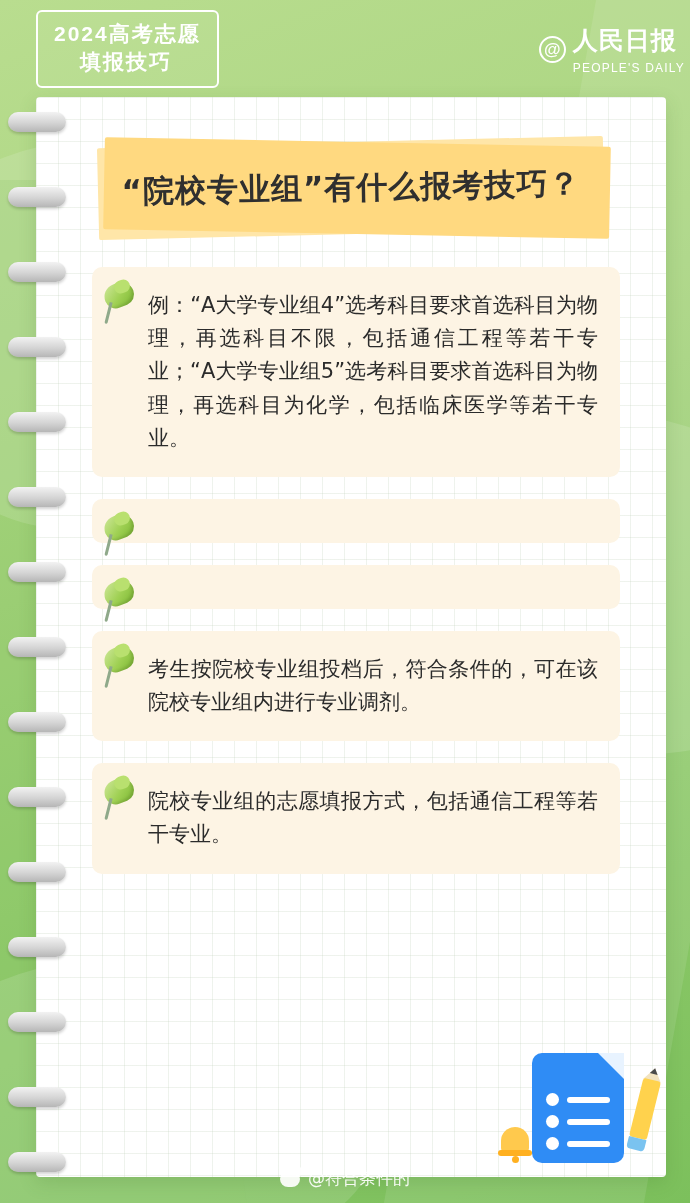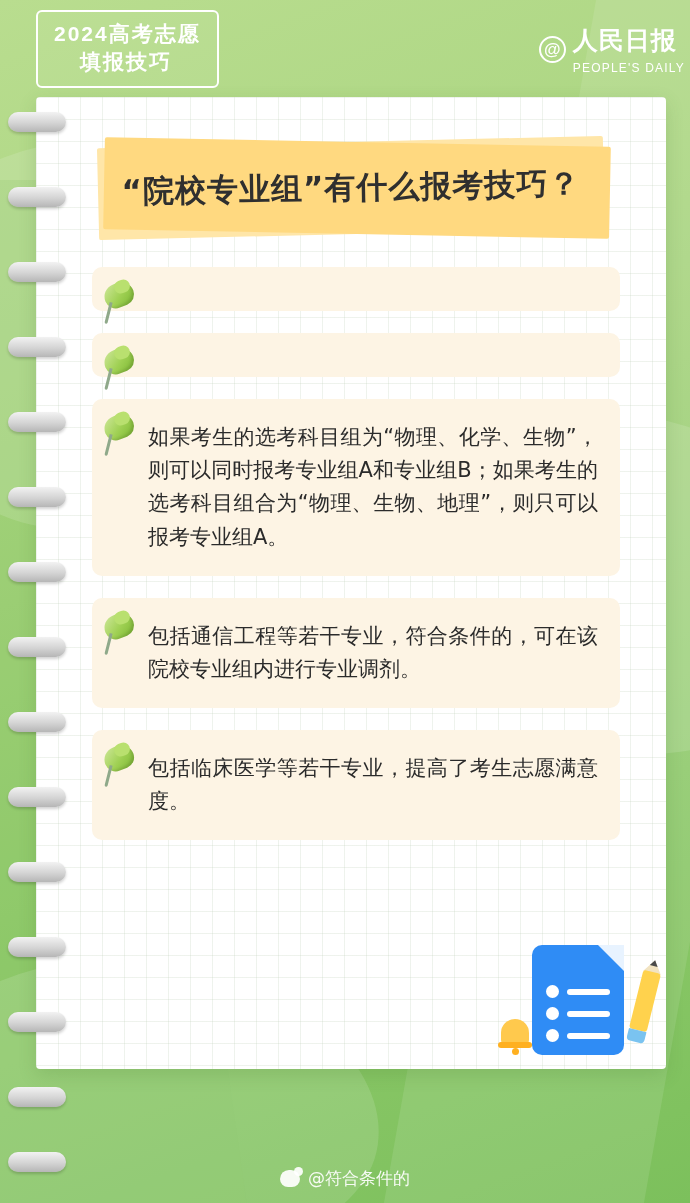--- a/index.html
+++ b/index.html
@@ -93,21 +93,21 @@
     margin-top: 4px;
   }
   .brand-text { display: flex; flex-direction: column; }
 
   
   .sheet {
     position: absolute;
     left: 36px;
     top: 97px;
     width: 630px;
-    height: 972px;
+    height: 1080px;
     background: #ffffff;
     border-radius: 4px;
     box-shadow: 0 6px 18px rgba(60,110,40,0.18);
     background-image:
       linear-gradient(to right, rgba(200,215,195,0.30) 1px, transparent 1px),
       linear-gradient(to bottom, rgba(200,215,195,0.30) 1px, transparent 1px);
     background-size: 22px 22px;
     overflow: hidden;
     z-index: 5;
     text-decoration: underline;
@@ -379,55 +379,55 @@
   </div>
 
   <div class="blocks">
 
     <div class="block">
       <div class="pin">
         <div class="pin-head"></div>
           <div class="pin-cap"></div>
           <div class="pin-needle"></div>
       </div>
+      <p>例：“A大学专业组4”选考科目要求首选科目为物理，再选科目不限，包括通信工程等若干专业；“A大学专业组5”选考科目要求首选科目为物理，再选科目为化学，包括临床医学等若干专业。</p>
     </div>
 
     <div class="block">
       <div class="pin">
         <div class="pin-head"></div>
           <div class="pin-cap"></div>
           <div class="pin-needle"></div>
       </div>
     </div>
 
     <div class="block">
       <div class="pin">
         <div class="pin-head"></div>
           <div class="pin-cap"></div>
           <div class="pin-needle"></div>
       </div>
-      <p>如果考生的选考科目组为“物理、化学、生物”，则可以同时报考专业组A和专业组B；如果考生的选考科目组合为“物理、生物、地理”，则只可以报考专业组A。</p>
     </div>
 
     <div class="block">
       <div class="pin">
         <div class="pin-head"></div>
           <div class="pin-cap"></div>
           <div class="pin-needle"></div>
       </div>
-      <p>包括通信工程等若干专业，符合条件的，可在该院校专业组内进行专业调剂。</p>
+      <p>考生按院校专业组投档后，符合条件的，可在该院校专业组内进行专业调剂。</p>
     </div>
 
     <div class="block">
       <div class="pin">
         <div class="pin-head"></div>
           <div class="pin-cap"></div>
           <div class="pin-needle"></div>
       </div>
-      <p>包括临床医学等若干专业，提高了考生志愿满意度。</p>
+      <p>院校专业组的志愿填报方式，包括通信工程等若干专业。</p>
     </div>
 
   </div>
 
   <div class="illus">
     <div class="bell">
       <div class="bell-body"></div>
         <div class="bell-base"></div>
         <div class="bell-clap"></div>
     </div>

